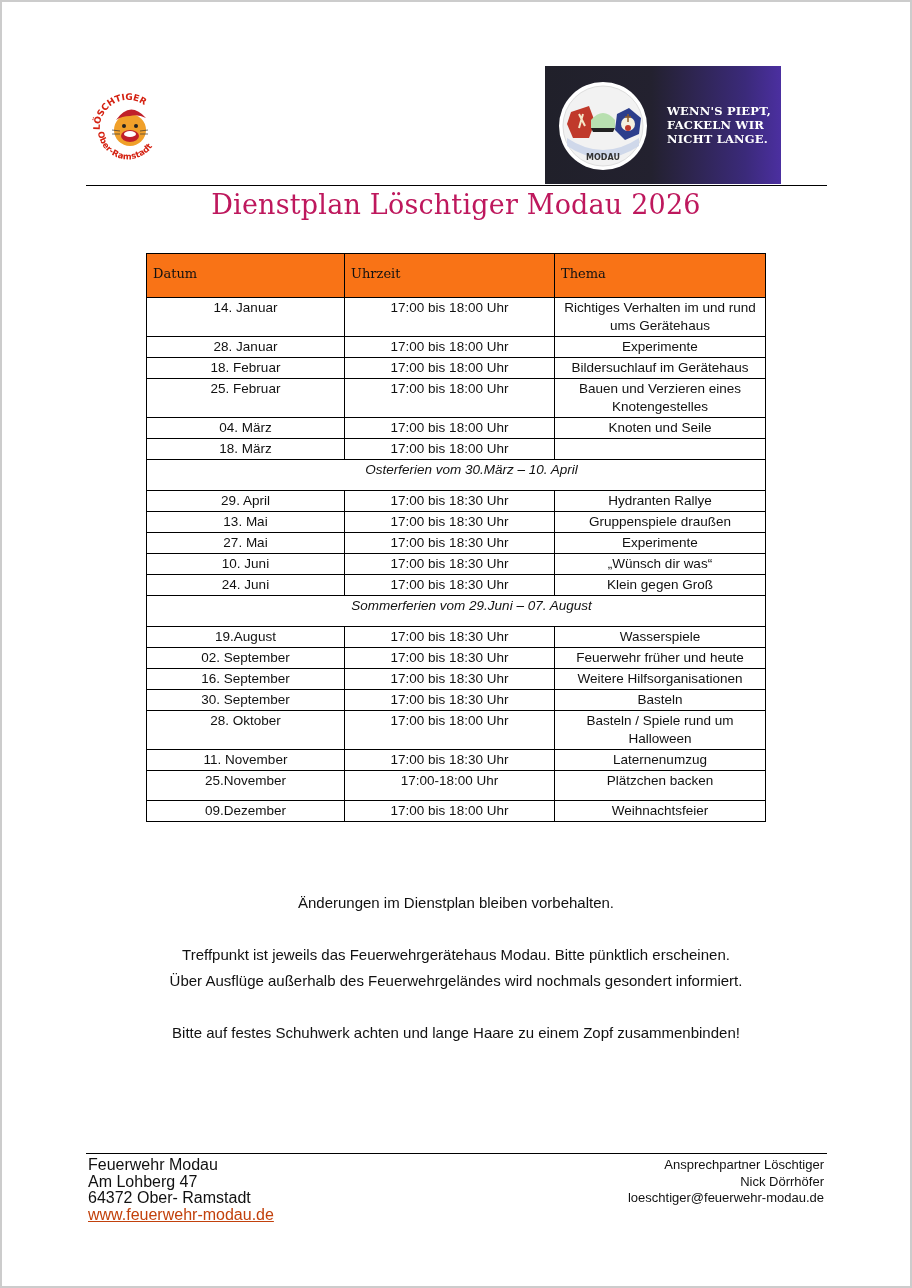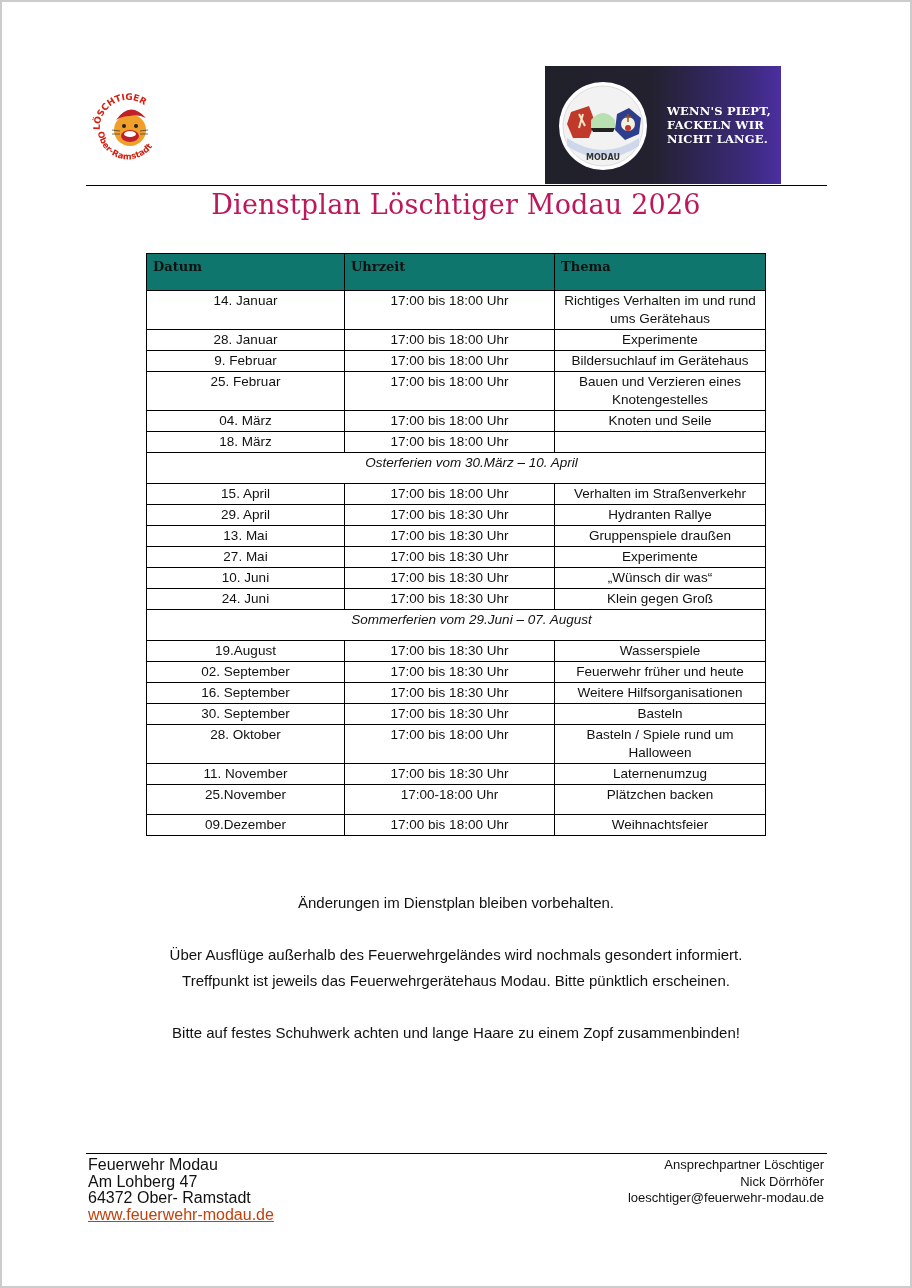--- a/index.html
+++ b/index.html
@@ -4,21 +4,21 @@
   <style>
     html, body { margin: 0; padding: 0; background: #ffffff; }
     body { width: 912px; height: 1288px; position: relative; overflow: hidden; font-family: "DejaVu Sans", sans-serif; color: #111; }
     .page { position: absolute; left: 0; top: 0; width: 908px; height: 1284px; border: 2px solid #cccccc; border-right-width: 2px; background: #fff; }
     .logo-left { position: absolute; left: 88px; top: 86px; width: 80px; height: 80px; }
     .logo-right { position: absolute; left: 545px; top: 66px; width: 236px; height: 118px; background: linear-gradient(90deg, #20202a 0%, #23212f 45%, #3b2a7a 85%, #4b2fa0 100%); }
     .header-rule { position: absolute; left: 86px; top: 185px; width: 741px; height: 1px; background: #000; }
     .title { position: absolute; left: 0; width: 912px; top: 189px; text-align: center; font-family: "DejaVu Serif", serif; font-size: 27px; color: #be185d; letter-spacing: 0.2px; }
     table.plan { position: absolute; left: 146px; top: 253px; width: 619px; border-collapse: collapse; table-layout: fixed; font-family: "Liberation Sans", sans-serif; font-size: 13.5px; }
     table.plan th, table.plan td { border: 1px solid #000; padding: 0 6px; vertical-align: top; }
-    table.plan th { background: #0f766e; color: #111; text-align: left; font-family: "DejaVu Serif", serif; font-weight: bold; font-size: 13px; height: 31px; vertical-align: top; padding-top: 5px; }
+    table.plan th { background: #f97316; color: #111; text-align: left; font-family: "DejaVu Serif", serif; font-weight: normal; font-size: 13px; height: 31px; vertical-align: top; padding-top: 12px; }
     table.plan td { text-align: center; line-height: 18px; padding-top: 1px; padding-bottom: 1px; }
     table.plan td.holiday { font-style: italic; height: 28px; padding-left: 37px; }
     .notes { position: absolute; left: 0; width: 912px; top: 888px; text-align: center; font-family: "Liberation Sans", sans-serif; font-size: 15px; line-height: 22px; color: #111; }
     .notes p { margin: 4px; }
     .notes .gap { height: 22px; }
     .footer-rule { position: absolute; left: 86px; top: 1153px; width: 741px; height: 1px; background: #000; }
     .footer-left { position: absolute; left: 88px; top: 1157px; font-family: "Liberation Sans", sans-serif; font-size: 16px; line-height: 16.5px; color: #111; }
     .footer-right { position: absolute; right: 88px; top: 1157px; text-align: right; font-family: Liberation Sans, sans-serif; font-size: 13px; line-height: 16.5px; color: #111; }
     .footer-left a { color: #c2410c; text-decoration: underline; }
     .slogan { position: absolute; left: 122px; top: 38px; color: #ffffff; font-family: "DejaVu Serif", serif; font-weight: bold; font-size: 11.5px; line-height: 14px; letter-spacing: 0.2px; }
@@ -90,46 +90,41 @@
         <td>14. Januar</td>
         <td>17:00 bis 18:00 Uhr</td>
         <td>Richtiges Verhalten im und rund ums Gerätehaus</td>
       </tr>
       <tr>
         <td>28. Januar</td>
         <td>17:00 bis 18:00 Uhr</td>
         <td>Experimente</td>
       </tr>
       <tr>
-        <td>9. Februar</td>
+        <td>18. Februar</td>
         <td>17:00 bis 18:00 Uhr</td>
         <td>Bildersuchlauf im Gerätehaus</td>
       </tr>
       <tr>
         <td>25. Februar</td>
         <td>17:00 bis 18:00 Uhr</td>
         <td>Bauen und Verzieren eines Knotengestelles</td>
       </tr>
       <tr>
         <td>04. März</td>
         <td>17:00 bis 18:00 Uhr</td>
         <td>Knoten und Seile</td>
       </tr>
       <tr>
         <td>18. März</td>
         <td>17:00 bis 18:00 Uhr</td>
         <td></td>
       </tr>
       <tr>
         <td colspan="3" class="holiday">Osterferien vom 30.März – 10. April</td>
-      </tr>
-      <tr>
-        <td>15. April</td>
-        <td>17:00 bis 18:00 Uhr</td>
-        <td>Verhalten im Straßenverkehr</td>
       </tr>
       <tr>
         <td>29. April</td>
         <td>17:00 bis 18:30 Uhr</td>
         <td>Hydranten Rallye</td>
       </tr>
       <tr>
         <td>13. Mai</td>
         <td>17:00 bis 18:30 Uhr</td>
         <td>Gruppenspiele draußen</td>
@@ -191,22 +186,22 @@
         <td>09.Dezember</td>
         <td>17:00 bis 18:00 Uhr</td>
         <td>Weihnachtsfeier</td>
       </tr>
     </tbody>
 </table>
 
 <div class="notes">
   <p>Änderungen im Dienstplan bleiben vorbehalten.</p>
   <div class="gap"></div>
+  <p>Treffpunkt ist jeweils das Feuerwehrgerätehaus Modau. Bitte pünktlich erscheinen.</p>
   <p>Über Ausflüge außerhalb des Feuerwehrgeländes wird nochmals gesondert informiert.</p>
-  <p>Treffpunkt ist jeweils das Feuerwehrgerätehaus Modau. Bitte pünktlich erscheinen.</p>
   <div class="gap"></div>
   <p>Bitte auf festes Schuhwerk achten und lange Haare zu einem Zopf zusammenbinden!</p>
 </div>
 
 <div class="footer-rule"></div>
 
 <div class="footer-left">
   <div>Feuerwehr Modau</div>
   <div>Am Lohberg 47</div>
   <div>64372 Ober- Ramstadt</div>

